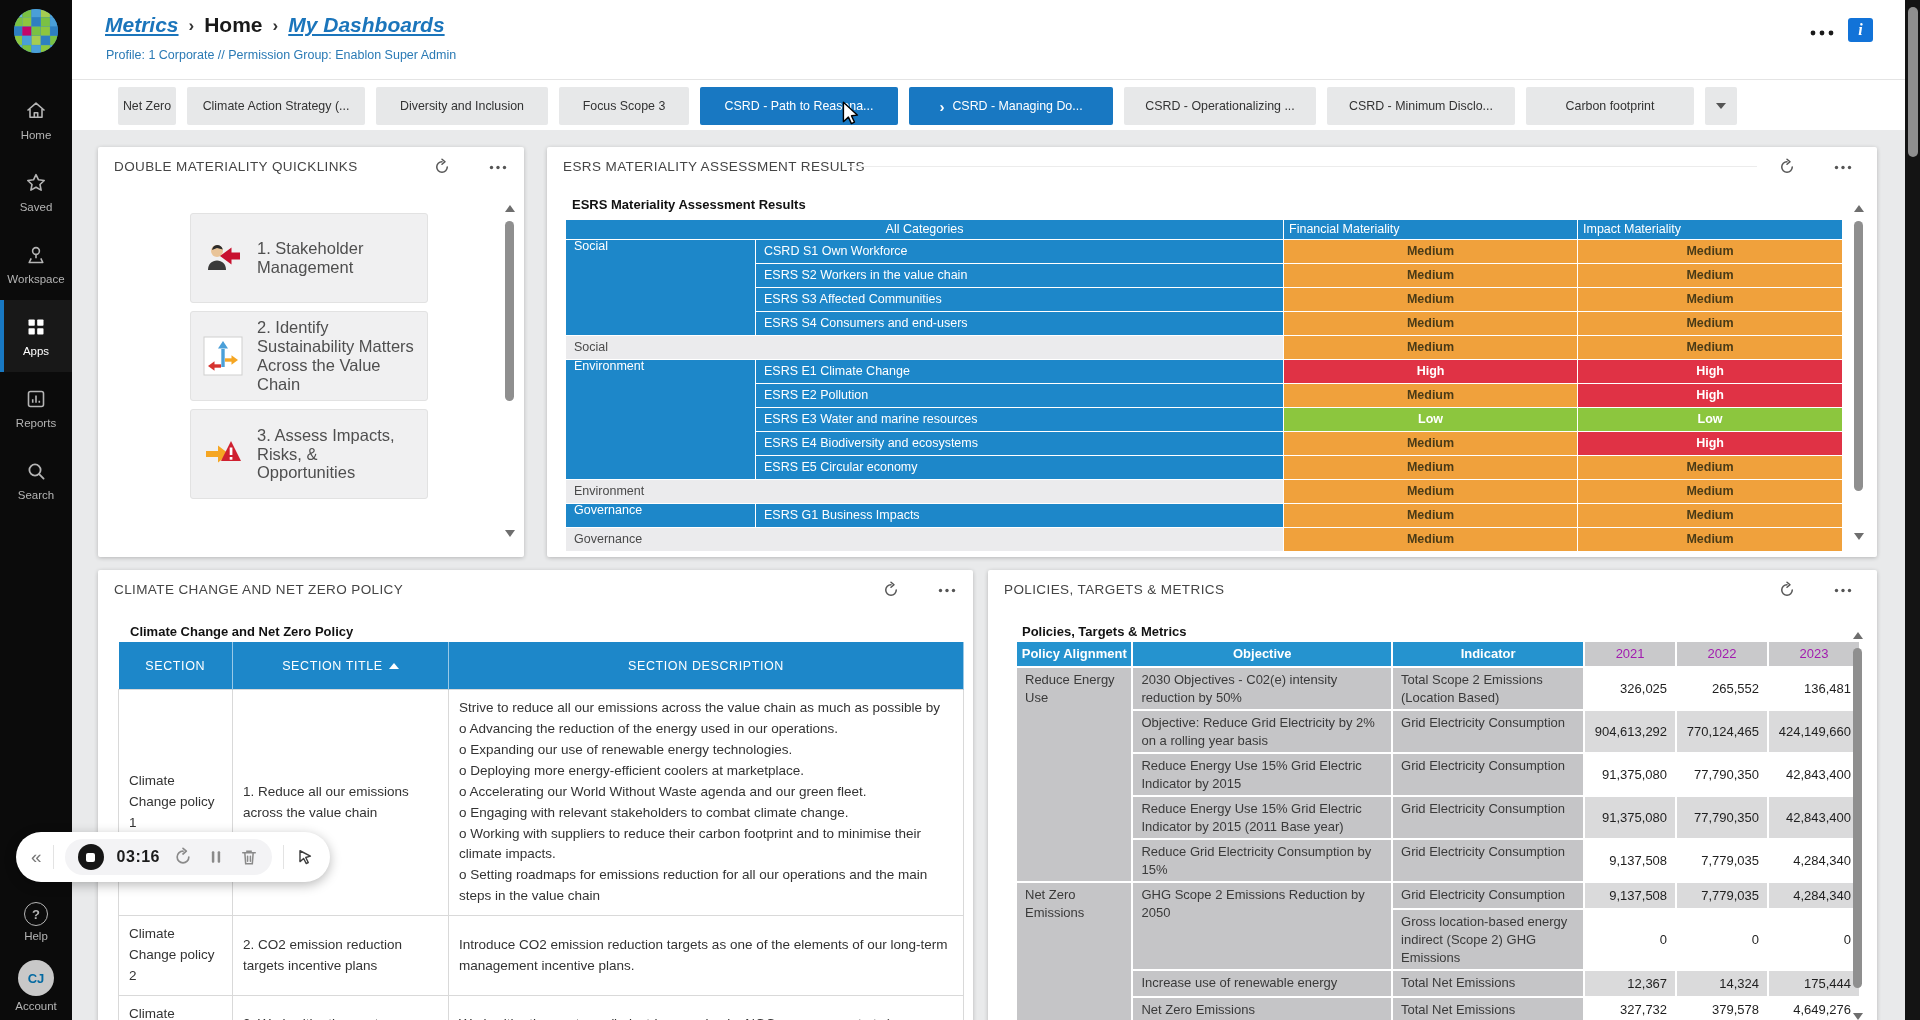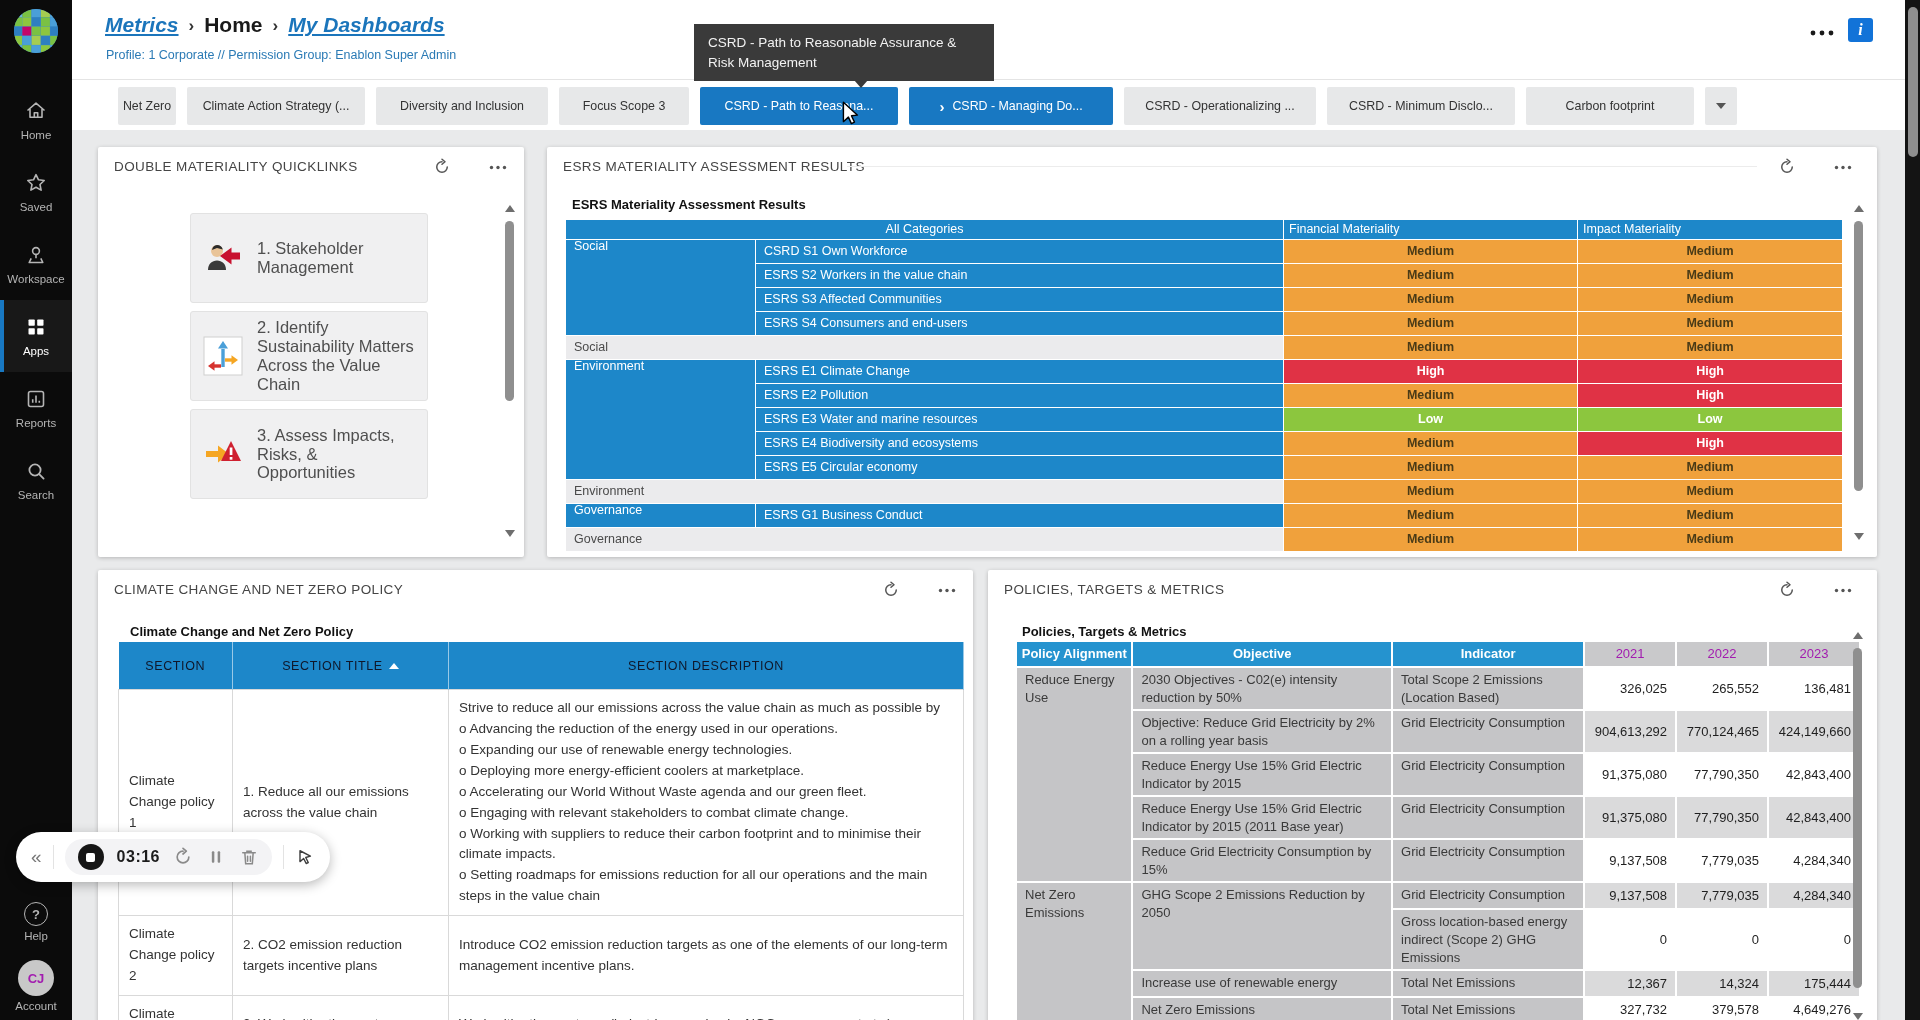--- a/index.html
+++ b/index.html
@@ -14,21 +14,21 @@
   .sitem{height:72px;display:flex;flex-direction:column;align-items:center;justify-content:center;
          gap:4px;color:#b5b5b5;font-size:11.5px;position:relative;cursor:pointer;}
   .sitem svg{width:24px;height:24px;}
   .sitem.active{color:#fff;background:#181818;}
   .sitem.active::before{content:'';position:absolute;left:0;top:0;bottom:0;width:4px;background:#1878c2;}
   .side-bottom{position:absolute;bottom:8px;left:0;right:0;display:flex;flex-direction:column;align-items:center;gap:18px;}
   .helpitem{display:flex;flex-direction:column;align-items:center;gap:4px;color:#b5b5b5;font-size:11.5px;}
   .helpcirc{width:22px;height:22px;border:1.6px solid #b5b5b5;border-radius:50%;display:flex;
             align-items:center;justify-content:center;font-size:13px;font-weight:700;}
   .acct{display:flex;flex-direction:column;align-items:center;gap:4px;color:#b5b5b5;font-size:11.5px;}
-  .avatar{width:36px;height:36px;border-radius:50%;background:#c8c8c8;color:#a21caf;display:flex;
+  .avatar{width:36px;height:36px;border-radius:50%;background:#c8c8c8;color:#0369a1;display:flex;
           align-items:center;justify-content:center;font-size:13px;font-weight:700;}
 
   
   .topbar{position:absolute;left:72px;top:0;width:1833px;height:79px;background:#fff;
           border-bottom:1px solid #e4e4e4;z-index:2;}
   .crumbs{position:absolute;left:33px;top:13px;display:flex;align-items:baseline;gap:10px;font-size:21px;}
   .crumb-link{color:#1b75bb;font-weight:700;font-style:italic;text-decoration:underline;cursor:pointer;}
   .crumb-here{color:#1a1a1a;font-weight:700;}
   .crumb-sep{color:#333;font-size:17px;font-weight:700;transform:translateY(-1px);}
   .profile{position:absolute;left:34px;top:48px;font-size:12.5px;color:#2a7ab5;}
@@ -83,21 +83,21 @@
   .cell-blue{background:#1d87c9;color:#fff;}
   .group-cell{vertical-align:top;padding-top:3px;}
   .summary-cell{background:#ebebed;color:#4a4a4a;}
   .lvl{text-align:center;font-weight:bold;}
   .lvl-medium{background:#f0a13c;color:#4a3b17;}
   .lvl-high{background:#e03245;color:#ffffff;}
   .lvl-low{background:#8cc63e;color:#fff;}
 
   
   .policy-table{position:absolute;left:20px;top:72px;width:845px;border-collapse:collapse;table-layout:fixed;}
-  .policy-table thead th{height:45px;background:#1d87c9;color:#0f172a;font-size:12.5px;font-weight:400;
+  .policy-table thead th{height:45px;background:#1d87c9;color:#ffffff;font-size:12.5px;font-weight:400;
         letter-spacing:.6px;border-right:1px solid rgba(255,255,255,.55);text-align:center;}
   .policy-table tbody td{border:1px solid #d9d9d9;font-size:13.5px;color:#333;padding:8px 10px;
         vertical-align:middle;background:#fff;line-height:1.55;}
   .desc{white-space:pre-line;}
   .sort-up{display:inline-block;margin-left:6px;width:0;height:0;border-left:5px solid transparent;
            border-right:5px solid transparent;border-bottom:6px solid #fff;transform:translateY(-1px);}
 
   
   .metrics-table{position:absolute;left:27px;top:70px;width:846px;border-collapse:separate;border-spacing:2px;
                  table-layout:fixed;font-size:13px;}
@@ -428,21 +428,21 @@
             <td class="lvl lvl-medium">Medium</td>
             <td class="lvl lvl-medium">Medium</td>
           </tr>
           <tr>
             <td class="summary-cell" colspan="2">Environment</td>
             <td class="lvl lvl-medium">Medium</td>
             <td class="lvl lvl-medium">Medium</td>
           </tr>
           <tr>
             <td class="cell-blue group-cell" rowspan="1">Governance</td>
-            <td class="cell-blue">ESRS G1 Business Conduct</td>
+            <td class="cell-blue">ESRS G1 Business Impacts</td>
             <td class="lvl lvl-medium">Medium</td>
             <td class="lvl lvl-medium">Medium</td>
           </tr>
           <tr>
             <td class="summary-cell" colspan="2">Governance</td>
             <td class="lvl lvl-medium">Medium</td>
             <td class="lvl lvl-medium">Medium</td>
           </tr>
         </tbody>
     </table>
@@ -615,21 +615,20 @@
           </tr>
         </tbody>
     </table>
     <div class="vscroll" style="left:864px;top:62px;height:388px;">
       <div class="sarrow up"></div>
       <div class="sthumb" style="top:16px;height:340px;"></div>
       <div class="sarrow down"></div>
     </div>
   </section>
 
-  <div class="tooltip">CSRD - Path to Reasonable Assurance &amp; Risk Management</div>
   <div class="cursor">
     <svg viewBox="0 0 24 24" width="26" height="26">
         <path d="M5 2v18l4.6-4.2 2.8 6 2.8-1.4-2.8-5.8L18 14Z" fill="#fff" stroke="#000" stroke-width="1.3" stroke-linejoin="round"></path>
       </svg>
   </div>
 
   <div class="recorder">
     <span class="rec-collapse">«</span>
     <div class="vr"></div>
     <div class="rec-capsule">

